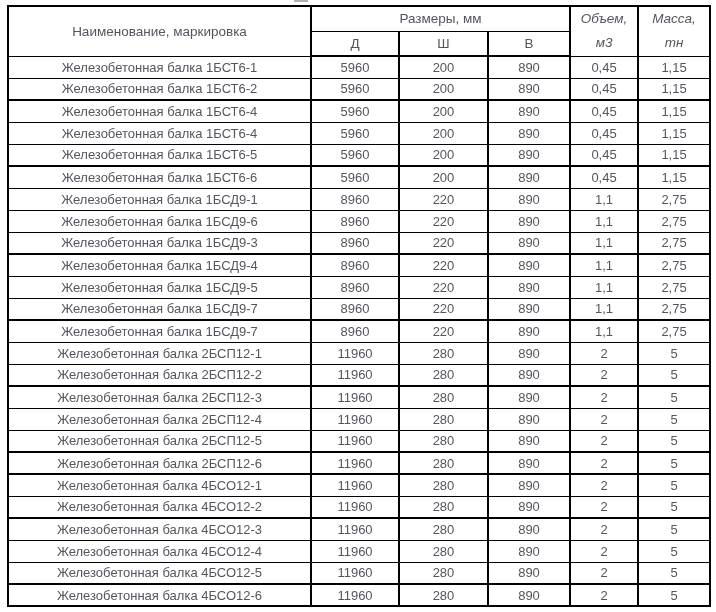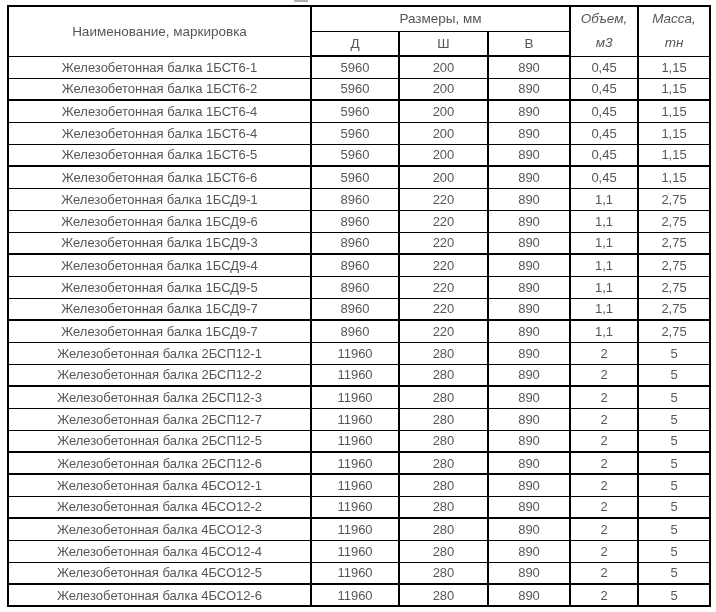--- a/index.html
+++ b/index.html
@@ -201,21 +201,21 @@
         </tr>
         <tr>
           <td>Железобетонная балка 2БСП12-3</td>
           <td>11960</td>
           <td>280</td>
           <td>890</td>
           <td>2</td>
           <td>5</td>
         </tr>
         <tr>
-          <td>Железобетонная балка 2БСП12-7</td>
+          <td>Железобетонная балка 2БСП12-4</td>
           <td>11960</td>
           <td>280</td>
           <td>890</td>
           <td>2</td>
           <td>5</td>
         </tr>
         <tr class="thick">
           <td>Железобетонная балка 2БСП12-5</td>
           <td>11960</td>
           <td>280</td>

